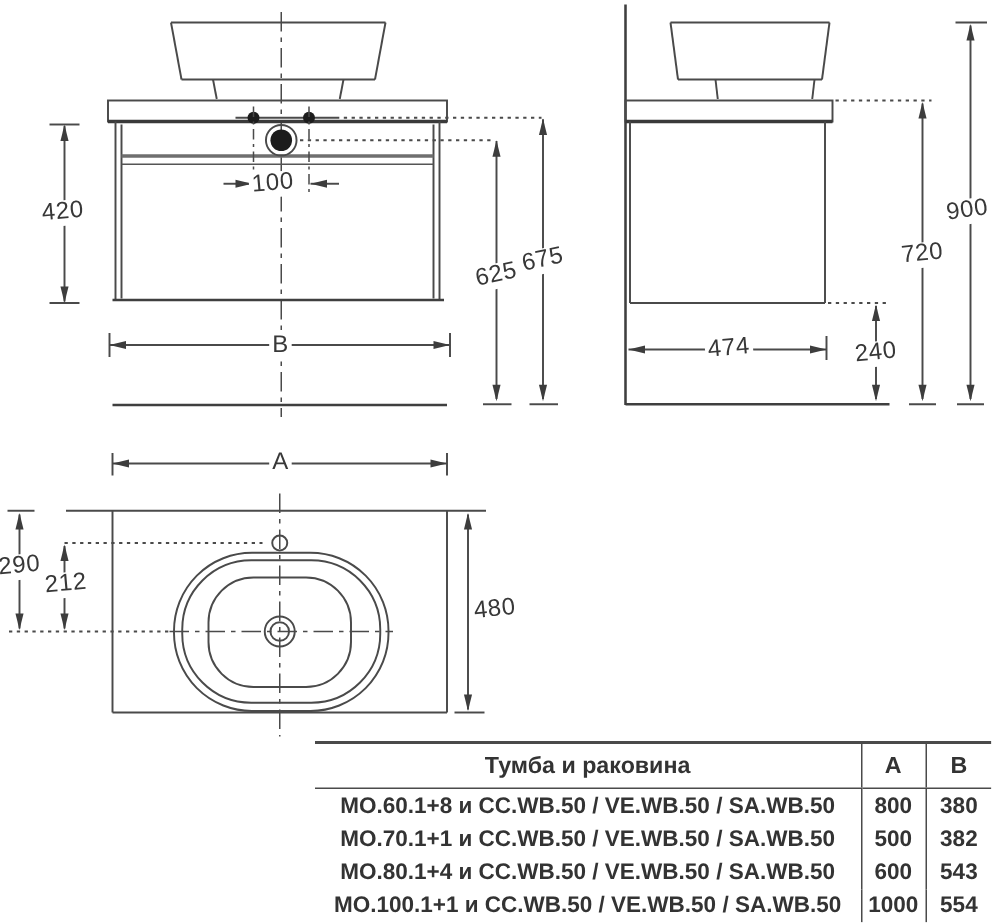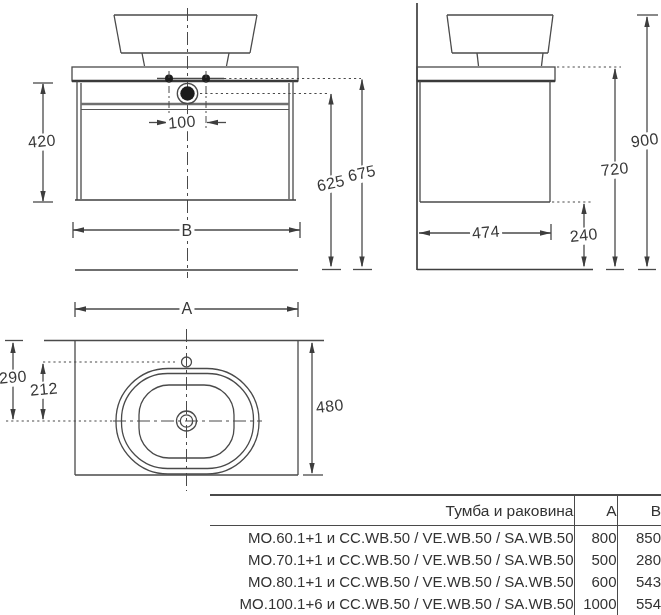--- a/index.html
+++ b/index.html
@@ -29,21 +29,21 @@
   .r6{transform:translate(-50%,-50%) rotate(-6deg);}
   .r8{transform:translate(-50%,-50%) rotate(-8deg);}
   .r12{transform:translate(-50%,-50%) rotate(-12deg);}
   
   .spec{
     position:absolute;left:210px;top:494px;width:451px;height:121px;
     border-collapse:collapse;color:#333;table-layout:fixed;
     border-top:2.3px solid #4a4a4a;
   }
   .spec th,.spec td{
-    font-weight:normal;text-align:right;vertical-align:middle;padding:0;
+    font-weight:bold;text-align:center;vertical-align:middle;padding:0;
     font-size:15px;line-height:1;
   }
   .spec thead th{font-size:15.5px;height:29px;border-bottom:1.9px solid #4a4a4a;}
   .spec tbody td{height:22px;}
   .spec .vline{border-left:1.35px solid #4a4a4a;}
 </style>
 </head>
 <body>
 
 <div class="canvas">
@@ -236,35 +236,35 @@
       </colgroup>
     <thead>
       <tr>
         <th>Тумба и раковина</th>
         <th class="vline">A</th>
         <th class="vline">B</th>
       </tr>
     </thead>
     <tbody>
       <tr>
-        <td>MO.60.1+1 и CC.WB.50 / VE.WB.50 / SA.WB.50</td>
+        <td>MO.60.1+8 и CC.WB.50 / VE.WB.50 / SA.WB.50</td>
         <td class="vline">800</td>
-        <td class="vline">850</td>
+        <td class="vline">380</td>
       </tr>
       <tr>
         <td>MO.70.1+1 и CC.WB.50 / VE.WB.50 / SA.WB.50</td>
         <td class="vline">500</td>
-        <td class="vline">280</td>
-      </tr>
-      <tr>
-        <td>MO.80.1+1 и CC.WB.50 / VE.WB.50 / SA.WB.50</td>
+        <td class="vline">382</td>
+      </tr>
+      <tr>
+        <td>MO.80.1+4 и CC.WB.50 / VE.WB.50 / SA.WB.50</td>
         <td class="vline">600</td>
         <td class="vline">543</td>
       </tr>
       <tr>
-        <td>MO.100.1+6 и CC.WB.50 / VE.WB.50 / SA.WB.50</td>
+        <td>MO.100.1+1 и CC.WB.50 / VE.WB.50 / SA.WB.50</td>
         <td class="vline">1000</td>
         <td class="vline">554</td>
       </tr>
     </tbody>
   </table>
 
 </div>
 
 </body></html>

